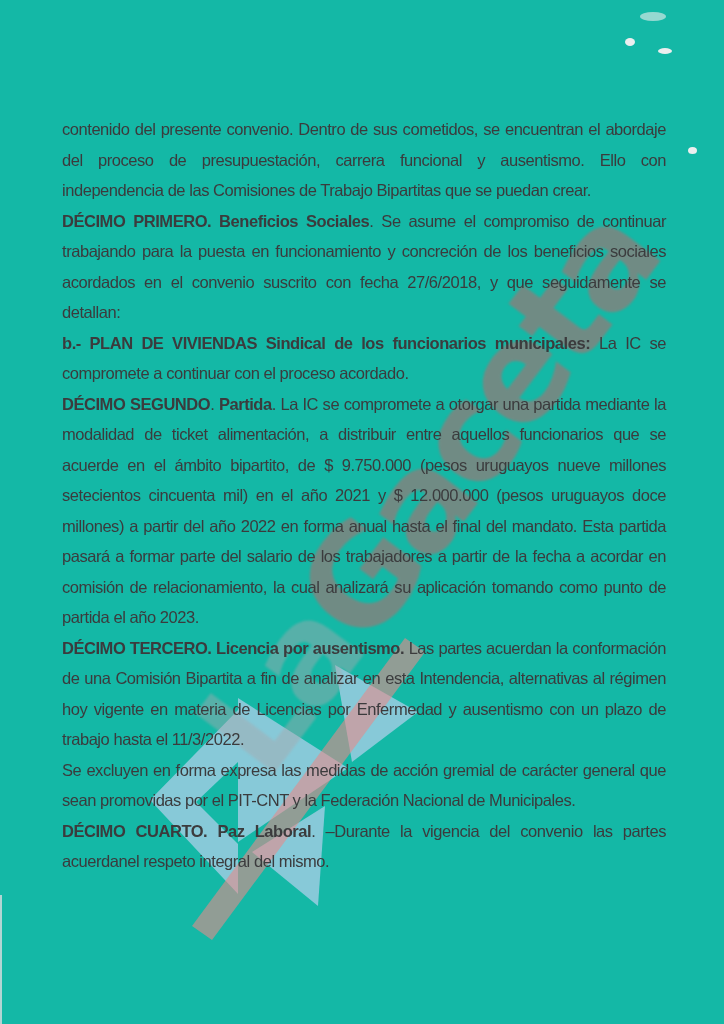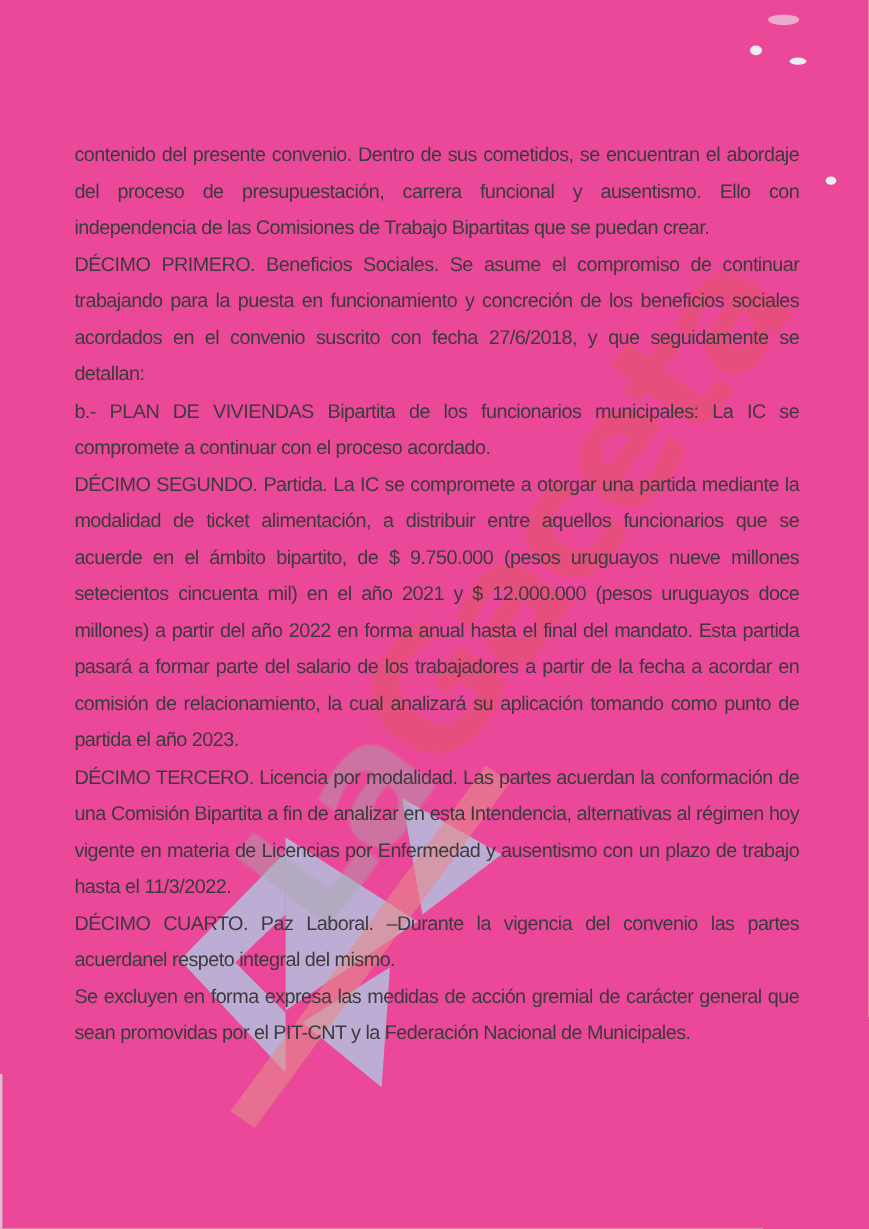--- a/index.html
+++ b/index.html
@@ -1,18 +1,18 @@
 <!DOCTYPE html>
 <html><head>
 <meta charset="utf-8">
 <style>
   html,body{margin:0;padding:0;background:#e8e8e8;}
   .page{
     position:relative;width:724px;height:1024px;margin:0 auto;
-    background:#ec4899;overflow:hidden;
+    background:#14b8a6;overflow:hidden;
     font-family:"Liberation Sans",sans-serif;
   }
   
   .edge-line{position:absolute;left:0;top:895px;width:2px;height:129px;background:#d9dcde;opacity:.8;}
   .noise{position:absolute;border-radius:50%;background:#eceeef;}
   .noise.n1{left:625px;top:38px;width:10px;height:8px;}
   .noise.n2{left:658px;top:48px;width:14px;height:6px;}
   .noise.n3{left:688px;top:147px;width:9px;height:7px;}
   .noise.n4{left:640px;top:12px;width:26px;height:9px;opacity:.6;}
 
@@ -29,45 +29,45 @@
     white-space:nowrap;opacity:.45;filter:blur(1px);
   }
 
   
   .text-layer{
     position:absolute;left:62px;top:114px;width:604px;z-index:3;
     color:#3b3b3d;font-size:16.5px;line-height:30.5px;
     letter-spacing:-0.45px;text-align:justify;
   }
   .para{margin:0;padding:0;}
-  .b{font-weight:normal;}
+  .b{font-weight:bold;}
 </style>
 </head>
 <body>
 
 <div class="page">
 
   <svg class="logo-svg" width="724" height="1024" viewBox="0 0 724 1024" aria-hidden="true">
     <polygon class="logo-blue" points="238,698 348,768 238,842" opacity="0.75" fill="#aecfe8"></polygon>
     <polygon class="logo-blue" points="150,800 238,710 238,762 196,802 238,844 238,894" opacity="0.75" fill="#aecfe8"></polygon>
     <polygon class="logo-blue" points="252,852 325,806 318,906" opacity="0.75" fill="#aecfe8"></polygon>
     <polygon class="logo-blue" points="335,665 418,712 352,762" opacity="0.75" fill="#aecfe8"></polygon>
     <polygon class="logo-red" points="405,638 425,652 212,940 192,926" opacity="0.6" fill="#e58a8a"></polygon>
   </svg>
 
   <div class="wm-text"><span class="wm-seg" style="color: rgb(168, 168, 173);">La</span><span class="wm-seg" style="color: rgb(224, 86, 92);">Gaceta</span></div>
 
   <div class="text-layer">
       <p class="para"><span>contenido del presente convenio. Dentro de sus cometidos, se encuentran el abordaje del proceso de presupuestación,  carrera funcional y  ausentismo. Ello con independencia de las Comisiones de Trabajo Bipartitas que se puedan crear.</span></p>
       <p class="para"><span class="b">DÉCIMO PRIMERO. Beneficios Sociales</span><span>. Se asume el compromiso de continuar trabajando para la puesta en funcionamiento y concreción de los beneficios sociales acordados en el convenio suscrito con fecha 27/6/2018, y que seguidamente se detallan:</span></p>
-      <p class="para"><span class="b">b.- PLAN DE VIVIENDAS Bipartita de los funcionarios municipales:</span><span> La IC se compromete a continuar con el proceso acordado.</span></p>
+      <p class="para"><span class="b">b.- PLAN DE VIVIENDAS Sindical de los funcionarios municipales:</span><span> La IC se compromete a continuar con el proceso acordado.</span></p>
       <p class="para"><span class="b">DÉCIMO SEGUNDO</span><span>. </span><span class="b">Partida</span><span>. La IC se compromete a otorgar una partida mediante la modalidad de ticket alimentación, a distribuir entre aquellos funcionarios que se acuerde en el ámbito bipartito, de $ 9.750.000 (pesos uruguayos nueve millones setecientos cincuenta mil)  en el año 2021 y $ 12.000.000 (pesos uruguayos doce millones) a partir del año 2022 en forma anual hasta el final del mandato. Esta partida pasará a formar parte del salario de los trabajadores a partir de la fecha a acordar en comisión de relacionamiento, la cual analizará su aplicación tomando como punto de partida el año 2023.</span></p>
-      <p class="para"><span class="b">DÉCIMO TERCERO. Licencia por modalidad.</span><span> Las partes acuerdan la conformación de una Comisión Bipartita a fin de analizar en esta Intendencia, alternativas al régimen hoy vigente en materia de Licencias por Enfermedad y ausentismo con un plazo de trabajo hasta el 11/3/2022.</span></p>
+      <p class="para"><span class="b">DÉCIMO TERCERO. Licencia por ausentismo.</span><span> Las partes acuerdan la conformación de una Comisión Bipartita a fin de analizar en esta Intendencia, alternativas al régimen hoy vigente en materia de Licencias por Enfermedad y ausentismo con un plazo de trabajo hasta el 11/3/2022.</span></p>
+      <p class="para"><span>Se excluyen en forma expresa las medidas de acción gremial de carácter general que sean promovidas por el PIT-CNT y la Federación Nacional de Municipales.</span></p>
       <p class="para"><span class="b">DÉCIMO CUARTO. Paz Laboral</span><span>. –Durante la vigencia del convenio las partes acuerdanel respeto integral del mismo.</span></p>
-      <p class="para"><span>Se excluyen en forma expresa las medidas de acción gremial de carácter general que sean promovidas por el PIT-CNT y la Federación Nacional de Municipales.</span></p>
     </div>
 
   <div class="edge-line"></div>
   <div class="noise n1"></div>
   <div class="noise n2"></div>
   <div class="noise n3"></div>
   <div class="noise n4"></div>
 </div>
 
 </body></html>

